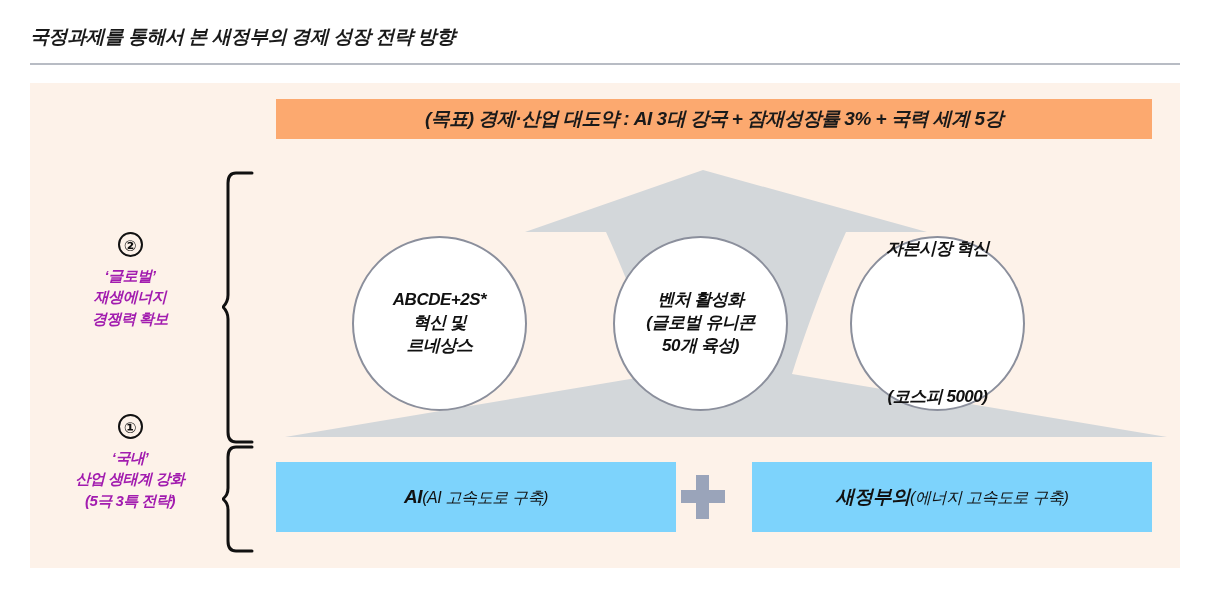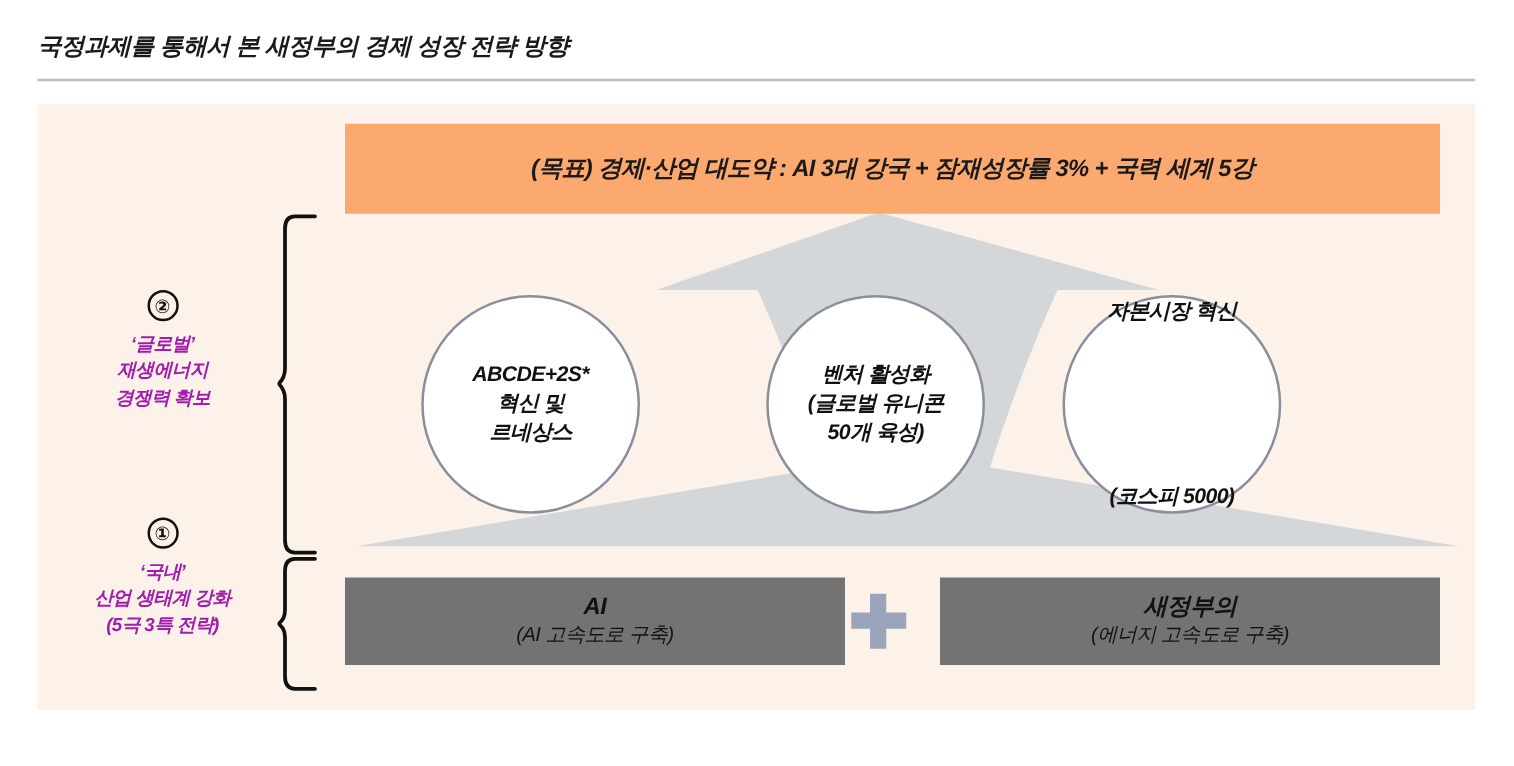--- a/index.html
+++ b/index.html
@@ -50,21 +50,21 @@
     height: 485px;
     background: #fdf2e9;
   }
 
   
   #goal-banner {
     position: absolute;
     left: 276px;
     top: 99px;
     width: 876px;
-    height: 72px;
+    height: 40px;
     background: #fca96f;
     display: flex;
     align-items: center;
     justify-content: center;
   }
   #goal-banner .txt {
     font-size: 19px;
     font-weight: 700;
     color: #1a1a1a;
     letter-spacing: -0.5px;
@@ -96,33 +96,33 @@
     text-align: center;
   }
   .circle .line {
     font-size: 17px;
     font-weight: 700;
     color: #111111;
     line-height: 1.34;
     letter-spacing: -0.5px;
     white-space: nowrap;
   }
-  #circle-1 { left: 337px; top: 236px; }
+  #circle-1 { left: 352px; top: 236px; }
   #circle-2 { left: 613px; top: 236px; }
   #circle-3 { left: 850px; top: 236px; justify-content: space-between; }
 
   
   .pillar {
     position: absolute;
     top: 462px;
     width: 400px;
     height: 70px;
-    background: #737373;
+    background: #7dd3fc;
     display: flex;
-    flex-direction: column;
+    flex-direction: row;
     align-items: center;
     justify-content: center;
   }
   #pillar-left  { left: 276px; }
   #pillar-right { left: 752px; }
   .pillar .main {
     font-size: 19px;
     font-weight: 700;
     color: #111111;
     letter-spacing: -0.4px;

